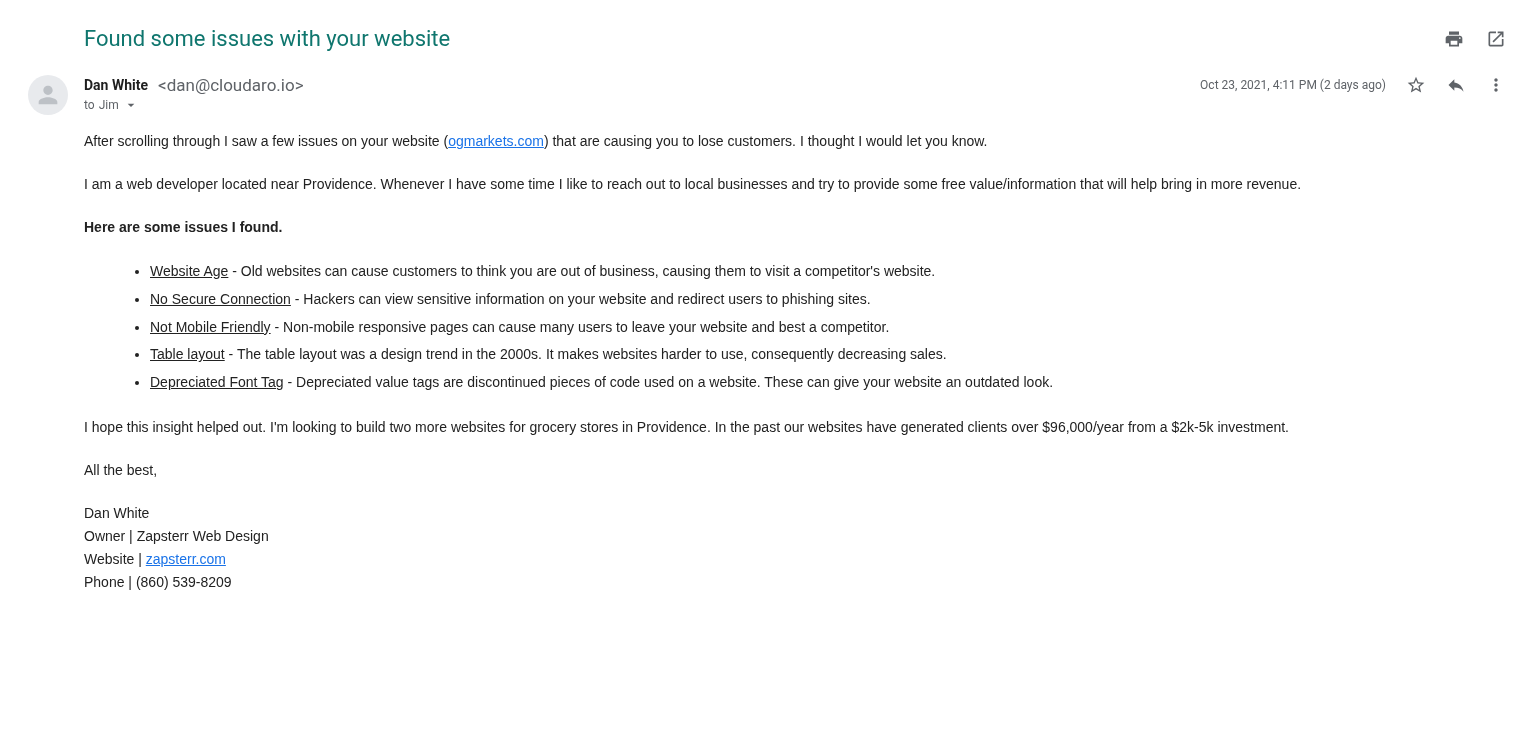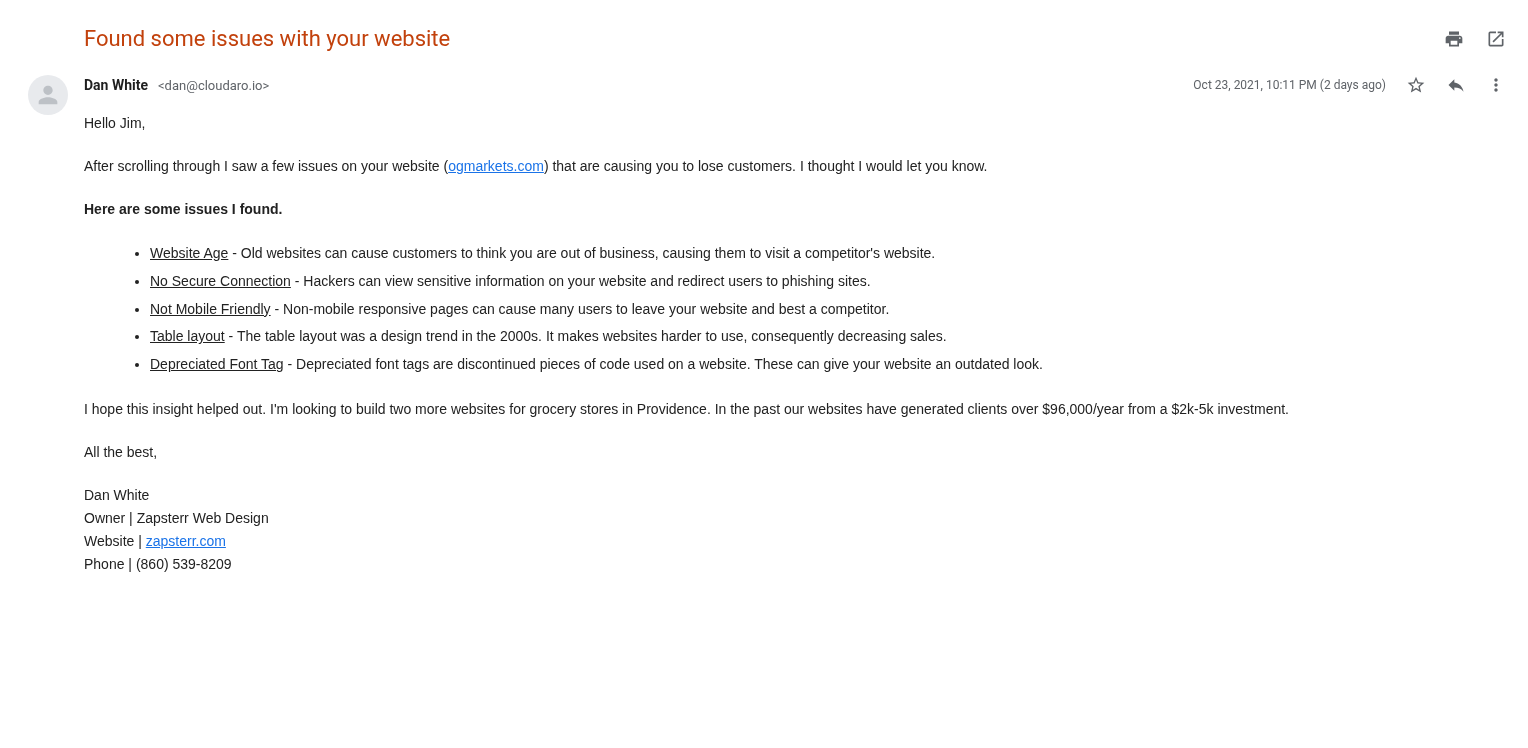--- a/index.html
+++ b/index.html
@@ -16,21 +16,21 @@
     padding: 0 12px;
   }
   .header-row {
     display: flex;
     align-items: center;
     padding: 6px 10px 16px 72px;
   }
   .subject {
     font-size: 22px;
     font-weight: 400;
-    color: #c2410c;
+    color: #0f766e;
     flex: 1;
     letter-spacing: 0;
   }
   .header-actions {
     display: flex;
     gap: 22px;
     color: #5f6368;
     align-items: center;
   }
   .icon-btn {
@@ -55,21 +55,21 @@
     display: flex; align-items: center; justify-content: center;
   }
   .avatar svg { width: 28px; height: 28px; fill: #bdc1c6; }
   .msg-body { flex: 1; min-width: 0; }
   .sender-row {
     display: flex;
     align-items: center;
     gap: 10px;
   }
   .sender-name { font-weight: 700; color: #1f1f1f; }
-  .sender-email { color: #5f6368; font-size: 13px; text-align: right; }
+  .sender-email { color: #5f6368; font-size: 17px; text-align: right; }
   .sender-right {
     margin-left: auto;
     display: flex; align-items: center; gap: 20px;
     color: #5f6368;
   }
   .date { font-size: 12px; color: #5f6368; }
   .to-row {
     display: flex; align-items: center; gap: 4px;
     color: #5f6368; font-size: 12px;
     margin-top: 2px;
@@ -123,56 +123,63 @@
           </svg>
       </div>
     </div>
 
     <div class="msg-body">
 
       <div class="sender-row">
         <span class="sender-name">Dan White</span>
         <span class="sender-email">&lt;dan@cloudaro.io&gt;</span>
         <div class="sender-right">
-          <span class="date">Oct 23, 2021, 10:11 PM (2 days ago)</span>
+          <span class="date">Oct 23, 2021, 4:11 PM (2 days ago)</span>
           <span class="icon-btn">
             <svg viewBox="0 0 24 24">
                 <path d="M22 9.24l-7.19-.62L12 2 9.19 8.63 2 9.24l5.46 4.73L5.82 21 12 17.27 18.18 21l-1.63-7.03L22 9.24zM12 15.4l-3.76 2.27 1-4.28-3.32-2.88 4.38-.38L12 6.1l1.71 4.04 4.38.38-3.32 2.88 1 4.28L12 15.4z"></path>
               </svg>
           </span>
           <span class="icon-btn">
             <svg viewBox="0 0 24 24">
                 <path d="M10 9V5l-7 7 7 7v-4.1c5 0 8.5 1.6 11 5.1-1-5-4-10-11-11z"></path>
               </svg>
           </span>
           <span class="icon-btn">
             <svg viewBox="0 0 24 24">
                 <path d="M12 8c1.1 0 2-.9 2-2s-.9-2-2-2-2 .9-2 2 .9 2 2 2zm0 2c-1.1 0-2 .9-2 2s.9 2 2 2 2-.9 2-2-.9-2-2-2zm0 6c-1.1 0-2 .9-2 2s.9 2 2 2 2-.9 2-2-.9-2-2-2z"></path>
               </svg>
           </span>
         </div>
       </div>
 
+      <div class="to-row">
+        <span>to</span>
+        <span>Jim</span>
+        <svg viewBox="0 0 24 24">
+            <path d="M7 10l5 5 5-5z"></path>
+          </svg>
+      </div>
 
       <div class="body-content">
-        <p>Hello Jim,</p>
 
         <p>
           <span>After scrolling through I saw a few issues on your website (</span><a href="#">ogmarkets.com</a><span>) that are causing you to lose customers. I thought I would let you know.</span>
         </p>
 
+        <p>I am a web developer located near Providence. Whenever I have some time I like to reach out to local businesses and try to provide some free value/information that will help bring in more revenue.</p>
 
         <p><strong>Here are some issues I found.</strong></p>
 
         <ul>
           <li><span class="ul-term">Website Age</span><span> - Old websites can cause customers to think you are out of business, causing them to visit a competitor's website.</span></li>
           <li><span class="ul-term">No Secure Connection</span><span> - Hackers can view sensitive information on your website and redirect users to phishing sites.</span></li>
           <li><span class="ul-term">Not Mobile Friendly</span><span> - Non-mobile responsive pages can cause many users to leave your website and best a competitor.</span></li>
           <li><span class="ul-term">Table layout</span><span> - The table layout was a design trend in the 2000s. It makes websites harder to use, consequently decreasing sales.</span></li>
-          <li><span class="ul-term">Depreciated Font Tag</span><span> - Depreciated font tags are discontinued pieces of code used on a website. These can give your website an outdated look.</span></li>
+          <li><span class="ul-term">Depreciated Font Tag</span><span> - Depreciated value tags are discontinued pieces of code used on a website. These can give your website an outdated look.</span></li>
         </ul>
 
         <p>I hope this insight helped out. I'm looking to build two more websites for grocery stores in Providence. In the past our websites have generated clients over $96,000/year from a $2k-5k investment.</p>
         <p>All the best,</p>
 
         <div class="sig">
           <p>Dan White</p>
           <p>Owner | Zapsterr Web Design</p>
           <p><span>Website | </span><a href="#">zapsterr.com</a></p>
           <p>Phone | (860) 539-8209</p>

